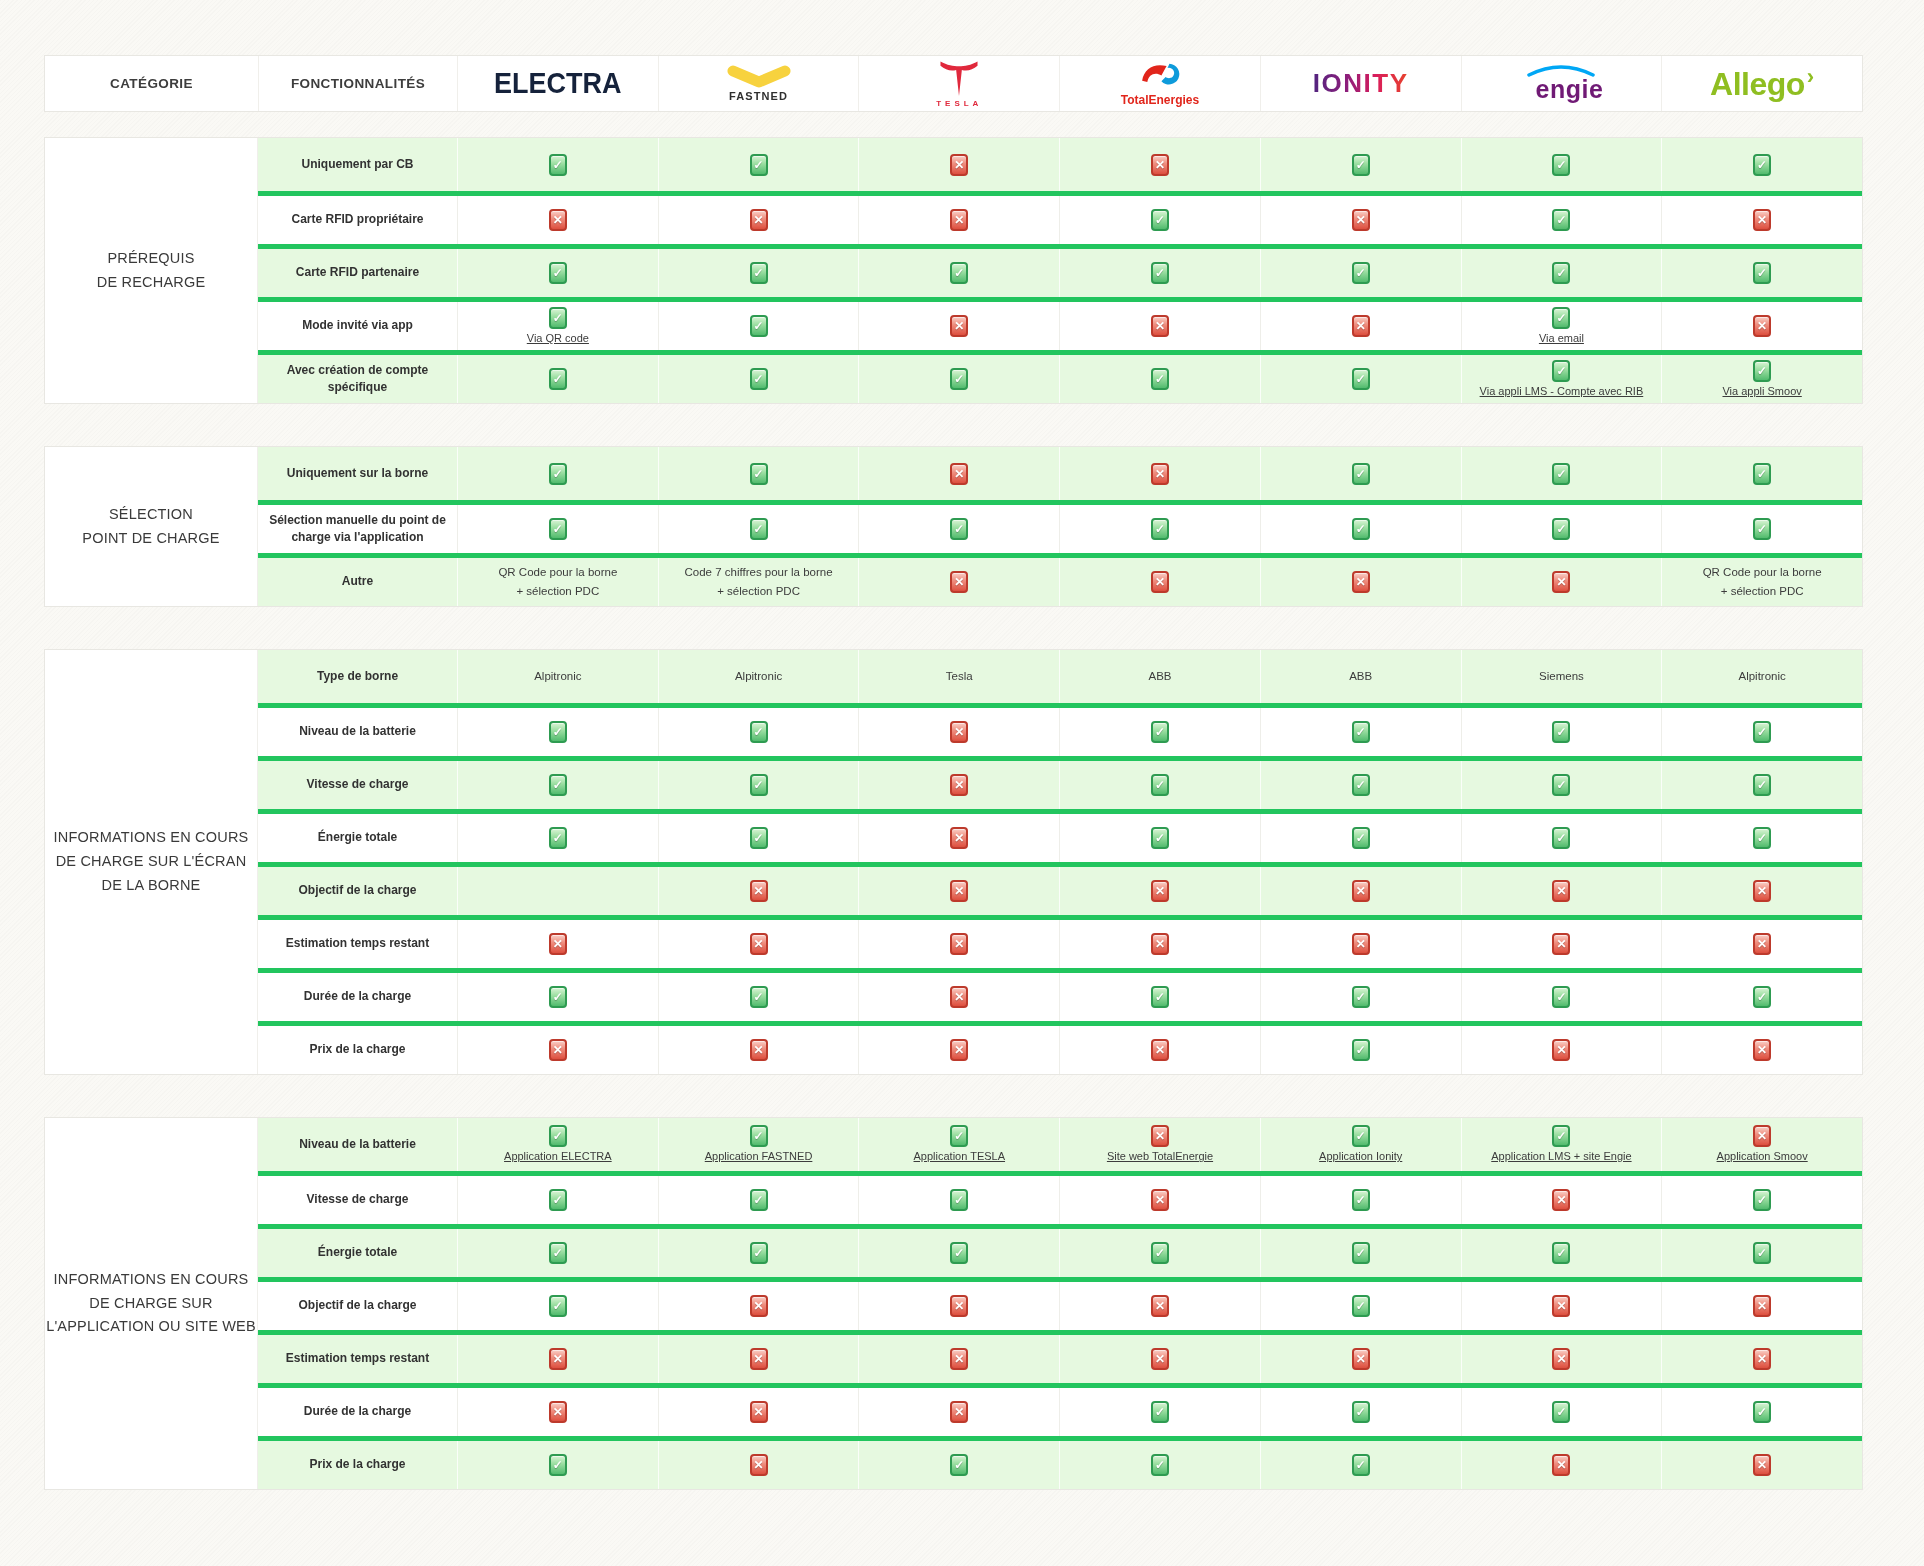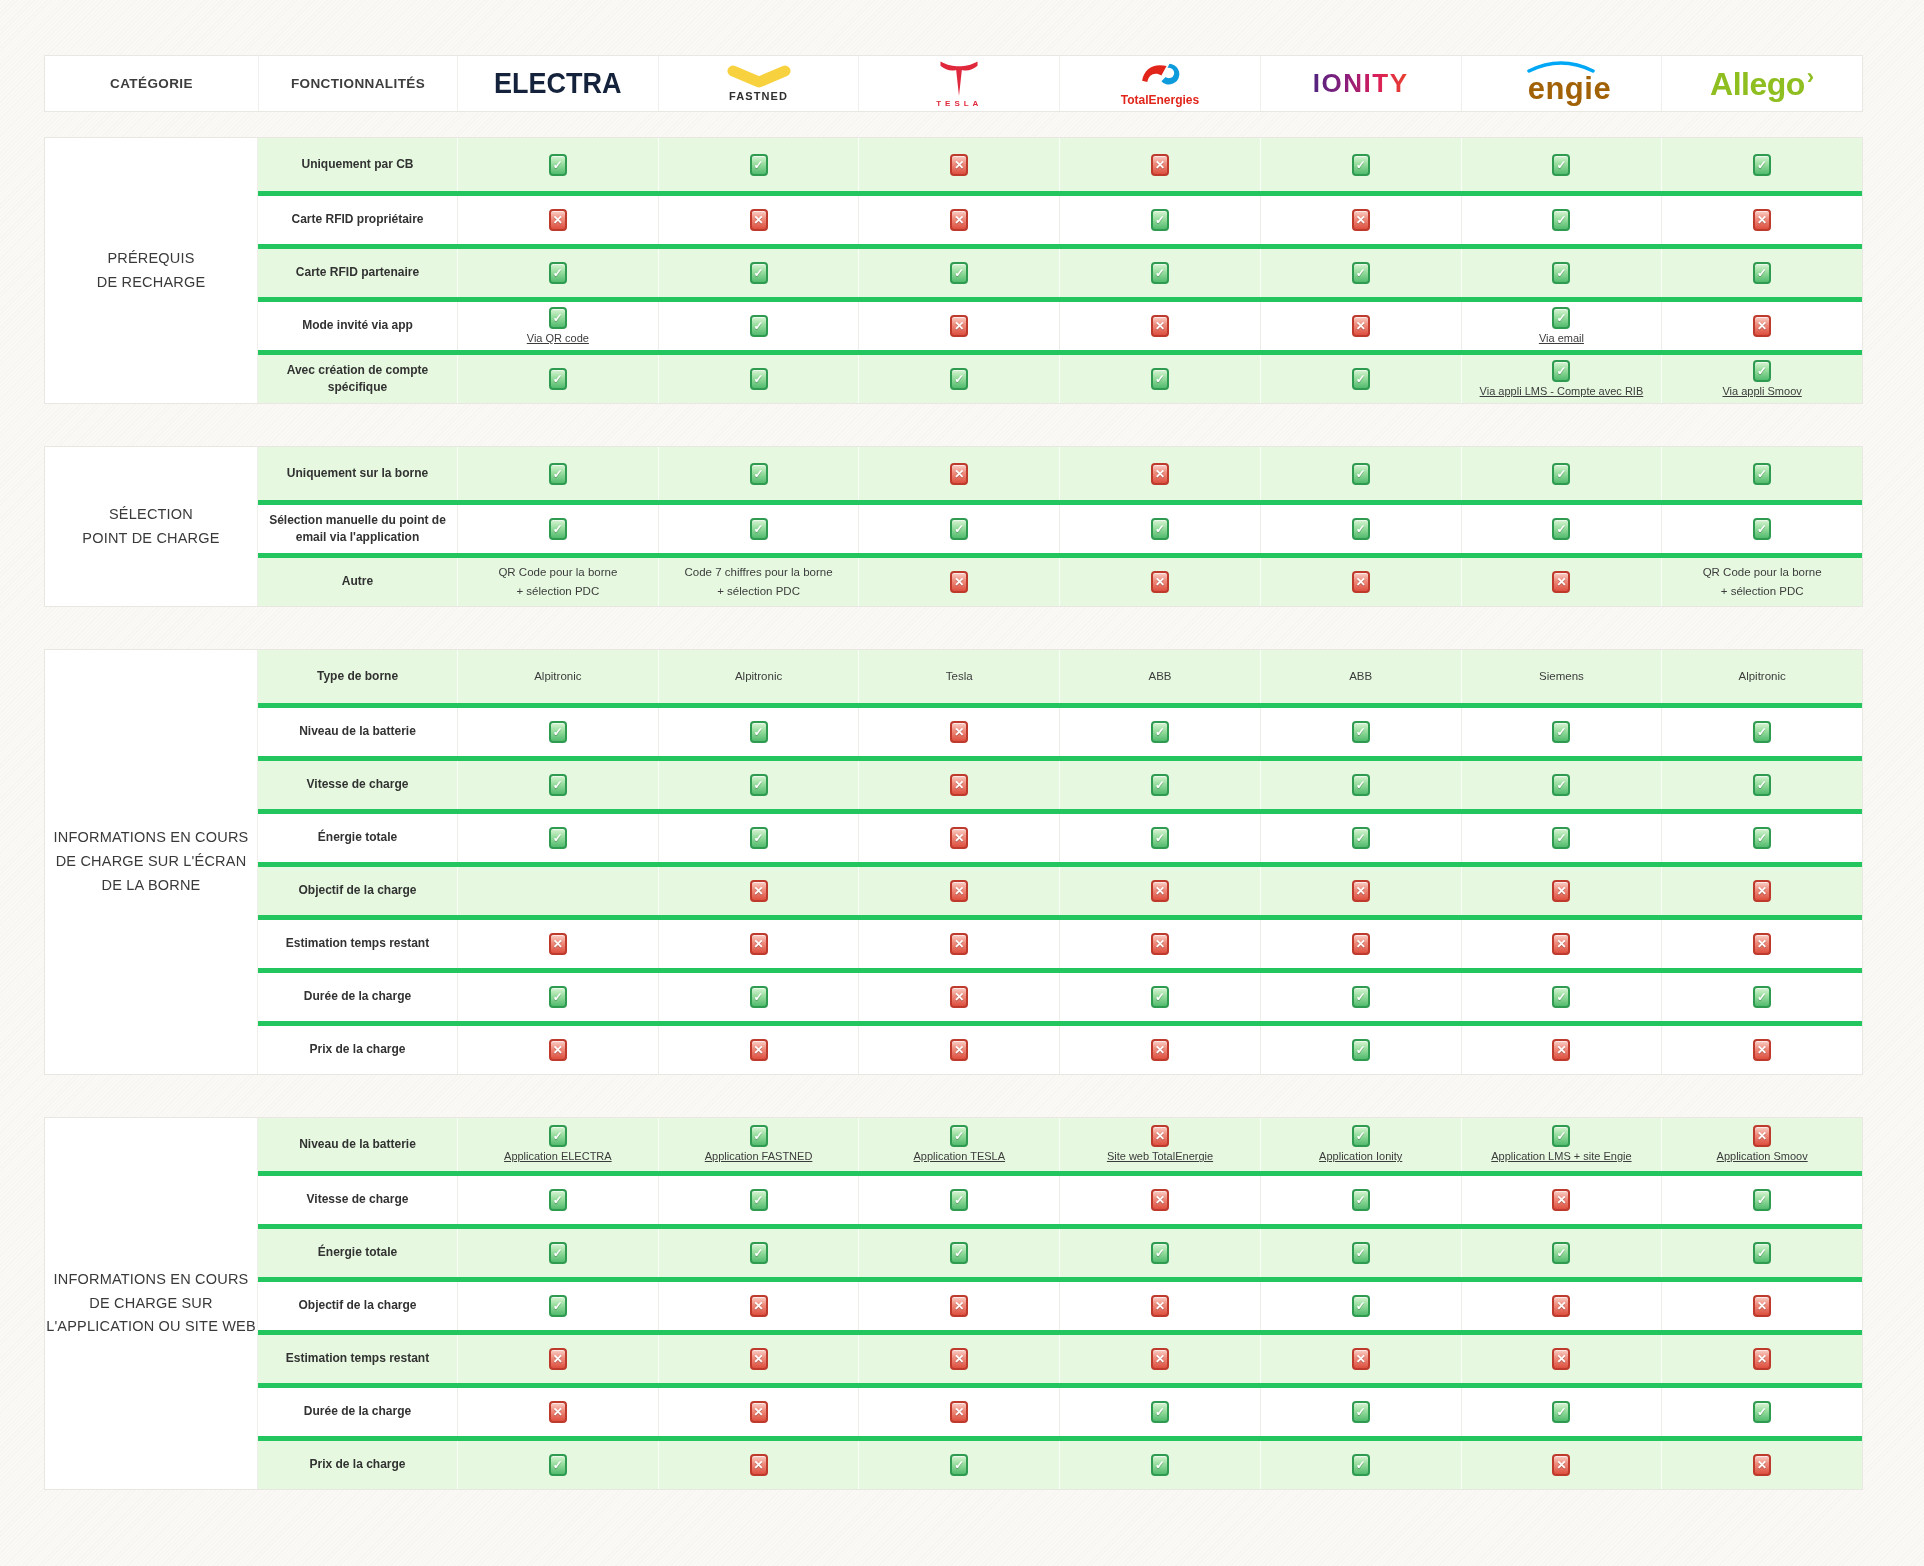--- a/index.html
+++ b/index.html
@@ -52,21 +52,21 @@
   
   .logo-electra{font-size:27px;font-weight:900;color:#15223b;letter-spacing:0;transform:scaleY(1.08);}
   .logo-col{display:flex;flex-direction:column;align-items:center;}
   .fastned-text{font-size:11px;font-weight:bold;color:#2f2f2f;letter-spacing:1.1px;margin-top:1px;}
   .tesla-wrap{color:#e0283c;}
   .tesla-text{font-size:8px;font-weight:bold;letter-spacing:4px;margin-top:2px;}
   .total-text{font-size:12px;font-weight:bold;color:#e1251b;margin-top:1px;}
   .logo-ionity{font-size:26px;font-weight:800;letter-spacing:1.5px;
     background:linear-gradient(90deg,#52247f 0%,#8c1e7b 35%,#d91c5c 65%,#e8442a 100%);
     -webkit-background-clip:text;background-clip:text;color:transparent;}
-  .engie-text{font-size:31px;font-weight:bold;color:#a16207;text-transform:lowercase;letter-spacing:0.5px;margin-top:-3px;margin-left:16px;}
+  .engie-text{font-size:25px;font-weight:bold;color:#701a75;text-transform:lowercase;letter-spacing:0.5px;margin-top:-3px;margin-left:16px;}
   .logo-allego{display:flex;align-items:flex-start;color:#8fbe21;}
   .allego-text{font-size:32px;font-weight:800;letter-spacing:-0.5px;line-height:1;}
   .allego-arrow{font-size:22px;font-weight:800;margin-left:2px;line-height:1;transform:translateY(-2px);}
 </style>
 </head>
 <body>
 
 <div class="table-area">
   <div class="header-row">
     <div class="header-cell">
@@ -292,21 +292,21 @@
           </div>
           <div class="cell">
             <span class="ic ic-check">✓</span>
           </div>
           <div class="cell">
             <span class="ic ic-check">✓</span>
           </div>
         </div>
         <div class="row white">
           <div class="cell">
-            <div class="feat-label">Sélection manuelle du point de email via l'application</div>
+            <div class="feat-label">Sélection manuelle du point de charge via l'application</div>
           </div>
           <div class="cell">
             <span class="ic ic-check">✓</span>
           </div>
           <div class="cell">
             <span class="ic ic-check">✓</span>
           </div>
           <div class="cell">
             <span class="ic ic-check">✓</span>
           </div>

